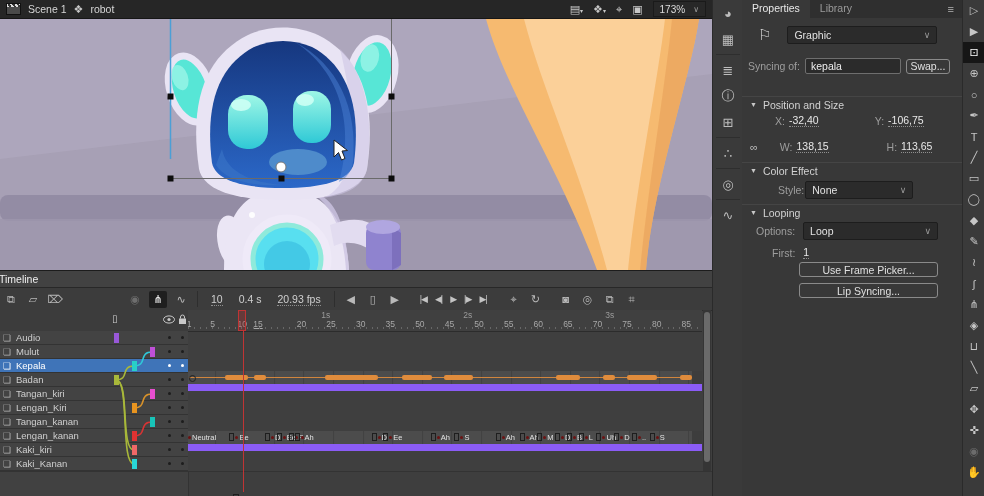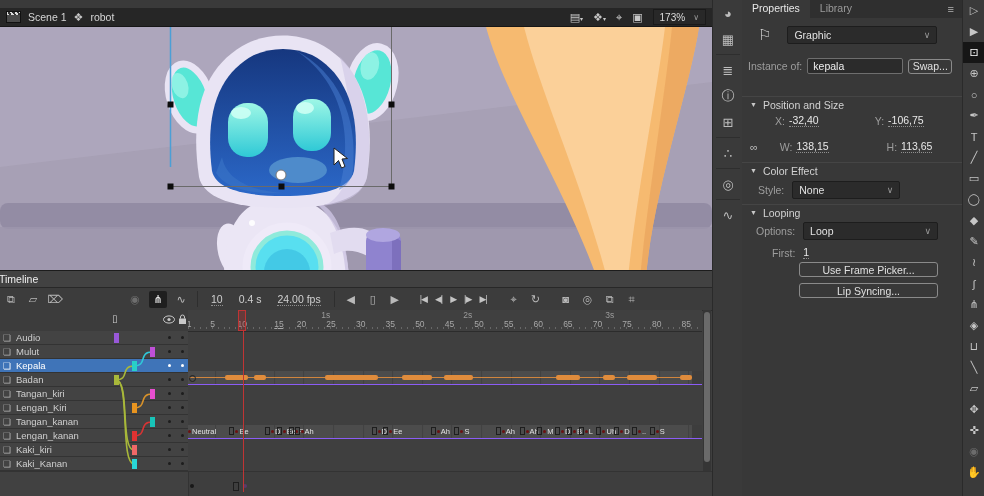--- a/index.html
+++ b/index.html
@@ -2,21 +2,21 @@
 <html style="--sel-blue: #3f74b8; --playhead: #c03434; --audio-orange: #e08c3c; --stage-bg: #a7a0b5; --cone: #f6ba70; --robot-white: #e9e4f4; --screen-top: #16377f; --screen-bottom: #2b68c8; --eye-cyan: #4fe0d2;"><head>
 <meta charset="utf-8">
 <style>
   html,body{margin:0;padding:0;background:#222;}
   #app{position:relative;width:984px;height:496px;overflow:hidden;
        font-family:"Liberation Sans","DejaVu Sans",sans-serif;
        background:#3a3a3a;color:#ccc;font-size:10.5px;-webkit-font-smoothing:antialiased;}
   .abs{position:absolute;}
 
   
-  #stage-region{left:0;top:8px;width:712px;height:270px;background:#0f172a;}
+  #stage-region{left:0;top:0;width:712px;height:270px;background:#0f172a;}
   #edit-bar{left:0;top:0;width:712px;height:19px;background:#262626;border-bottom:1px solid #161616;
             display:flex;align-items:center;gap:7px;padding:0 6px;box-sizing:border-box;color:#d6d6d6;}
   #edit-bar .crumb{font-size:10.5px;}
   .clapper{width:13px;height:10px;background:linear-gradient(#bbb 0 3px,#555 3px);border:1px solid #111;
            background-image:repeating-linear-gradient(60deg,#ddd 0 2px,#333 2px 4px),linear-gradient(#999 0 3px,#4a4a4a 3px);background-size:100% 3px,100% 100%;background-repeat:no-repeat;}
   #edit-bar .rgt{margin-left:auto;display:flex;align-items:center;gap:10px;color:#c0c0c0;}
   #edit-bar .mini{font-size:11px;color:#c8c8c8;}
   #zoom-box{background:#282828;border:1px solid #1a1a1a;height:14px;display:flex;align-items:center;
             gap:8px;padding:0 6px;font-size:10px;color:#ddd;}
   #stage-canvas{left:0;top:19px;}
@@ -50,21 +50,21 @@
   #tl-rows-left{position:absolute;left:0;top:60px;width:188px;}
   .lrow{position:relative;height:13px;border-bottom:1px solid #333;background:#434343;display:flex;align-items:center;}
   .lrow .licon{width:13px;margin-left:3px;font-size:9px;color:#b5b5b5;}
   .lrow .lname{font-size:9.5px;color:#cfcfcf;white-space:nowrap;}
   .lrow.sel{background:var(--sel-blue);}
   .lrow.sel .lname,.lrow.sel .licon{color:#fff;}
   .dot{position:absolute;top:5px;width:3px;height:3px;border-radius:50%;background:#1d1d1d;}
   .lrow.sel .dot{background:#fff;}
   #parent-svg{position:absolute;left:110px;top:60px;z-index:3;}
   #tl-rows-frames{position:absolute;left:188px;top:60px;width:514px;}
-  .frow{position:relative;height:13px;border-bottom:1px solid #8b5cf6;background:#4c4c4c;overflow:hidden;margin-top:40px;}
+  .frow{position:relative;height:13px;border-bottom:7px solid #8b5cf6;background:#4c4c4c;overflow:hidden;margin-top:40px;}
   .frow .grid{position:absolute;inset:0;background:repeating-linear-gradient(90deg,transparent 0 28.6px,rgba(0,0,0,.14) 28.6px 29.6px);background-position-x:-1.96px;}
   .kdot{position:absolute;top:5px;width:4px;height:4px;border-radius:50%;background:#181818;z-index:2;}
   .kcirc{position:absolute;top:4px;width:5px;height:5px;border-radius:50%;border:1px solid #222;z-index:2;}
   .endrect{position:absolute;top:3px;width:4px;height:7px;border:1px solid #1e1e1e;z-index:2;}
   .selspan{position:absolute;top:0;height:12px;background:var(--sel-blue);opacity:.95;}
   .mkey{position:absolute;top:2px;font-size:7.5px;color:#e2e2e2;white-space:nowrap;z-index:2;}
   .mkey .kd{display:inline-block;width:3px;height:3px;border-radius:50%;background:#6b1212;margin:0 1px 1px 0;}
   .mkey .kr{display:inline-block;width:3px;height:6px;border:1px solid #1e1e1e;margin:0 1px -1px 0;}
   .wave-line{position:absolute;top:6px;height:1px;background:var(--audio-orange);opacity:.9;}
   .wave-seg{position:absolute;top:4px;height:5px;border-radius:2px;background:var(--audio-orange);}
@@ -218,21 +218,21 @@
       <span class="ic">⧉</span>
       <span class="ic">▱</span>
       <span class="ic">⌦</span>
       <span style="width:58px"></span>
       <span class="ic dim">◉</span>
       <span class="ic on">⋔</span>
       <span class="ic">∿</span>
       <span class="sep"></span>
       <span class="stat hot">10</span>
       <span class="stat">0.4 s</span>
-      <span class="stat hot">24.00 fps</span>
+      <span class="stat hot">20.93 fps</span>
       <span class="sep"></span>
       <span class="ic">◀</span>
       <span class="ic">▯</span>
       <span class="ic">▶</span>
       <span style="width:10px"></span>
       <span class="nav">|◀</span>
       <span class="nav">◀|</span>
       <span class="nav">▶</span>
       <span class="nav">|▶</span>
       <span class="nav">▶|</span>
@@ -258,21 +258,21 @@
       </svg>
     </div>
 
     <div id="tl-ruler">
         <span class="sec-lab" style="left: 133.16px;">1s</span>
         <span class="sec-lab" style="left: 275.24px;">2s</span>
         <span class="sec-lab" style="left: 417.32px;">3s</span>
         <span class="fnum" style="left: -8px;">1</span>
         <span class="fnum" style="left: 15.68px;">5</span>
         <span class="fnum" style="left: 45.28px;">10</span>
-        <span class="fnum" style="left: 82px; text-decoration: underline;">15</span>
+        <span class="fnum" style="left: 61px; text-decoration: underline;">15</span>
         <span class="fnum" style="left: 104.48px;">20</span>
         <span class="fnum" style="left: 134.08px;">25</span>
         <span class="fnum" style="left: 163.68px;">30</span>
         <span class="fnum" style="left: 193.28px;">35</span>
         <span class="fnum" style="left: 222.88px;">50</span>
         <span class="fnum" style="left: 252.48px;">45</span>
         <span class="fnum" style="left: 282.08px;">50</span>
         <span class="fnum" style="left: 311.68px;">55</span>
         <span class="fnum" style="left: 341.28px;">60</span>
         <span class="fnum" style="left: 370.88px;">65</span>
@@ -491,21 +491,21 @@
       <span class="menu">≡</span>
     </div>
     <div class="prow" style="top:26px;left:16px;width:190px;gap:16px">
       <span style="font-size:15px;color:#cfcfcf">⚐</span>
       <span class="pselect" style="width:150px">
         <span>Graphic</span>
         <span class="chev">∨</span>
       </span>
     </div>
     <div class="prow" style="top:58px;left:6px;width:208px;gap:5px">
-      <span class="plabel">Instance of:</span>
+      <span class="plabel">Syncing of:</span>
       <span class="pinput" style="width:96px">
         <span>kepala</span>
         </span>
       <span class="pbtn" style="width:44px">Swap...</span>
     </div>
 
     <div class="sect-head" style="top:96px">
       <span class="tri">▼</span>
       <span>Position and Size</span>
     </div>
@@ -523,21 +523,21 @@
       <span class="pval">138,15</span>
       <span style="width:50px"></span>
       <span class="plabel">H:</span>
       <span class="pval">113,65</span>
     </div>
 
     <div class="sect-head" style="top:162px">
       <span class="tri">▼</span>
       <span>Color Effect</span>
     </div>
-    <div class="prow" style="top:181px;left:16px;width:180px;gap:8px">
+    <div class="prow" style="top:181px;left:36px;width:180px;gap:1px">
       <span class="plabel">Style:</span>
       <span class="pselect" style="width:108px">
         <span>None</span>
         <span class="chev">∨</span>
       </span>
     </div>
 
     <div class="sect-head" style="top:204px">
       <span class="tri">▼</span>
       <span>Looping</span>

